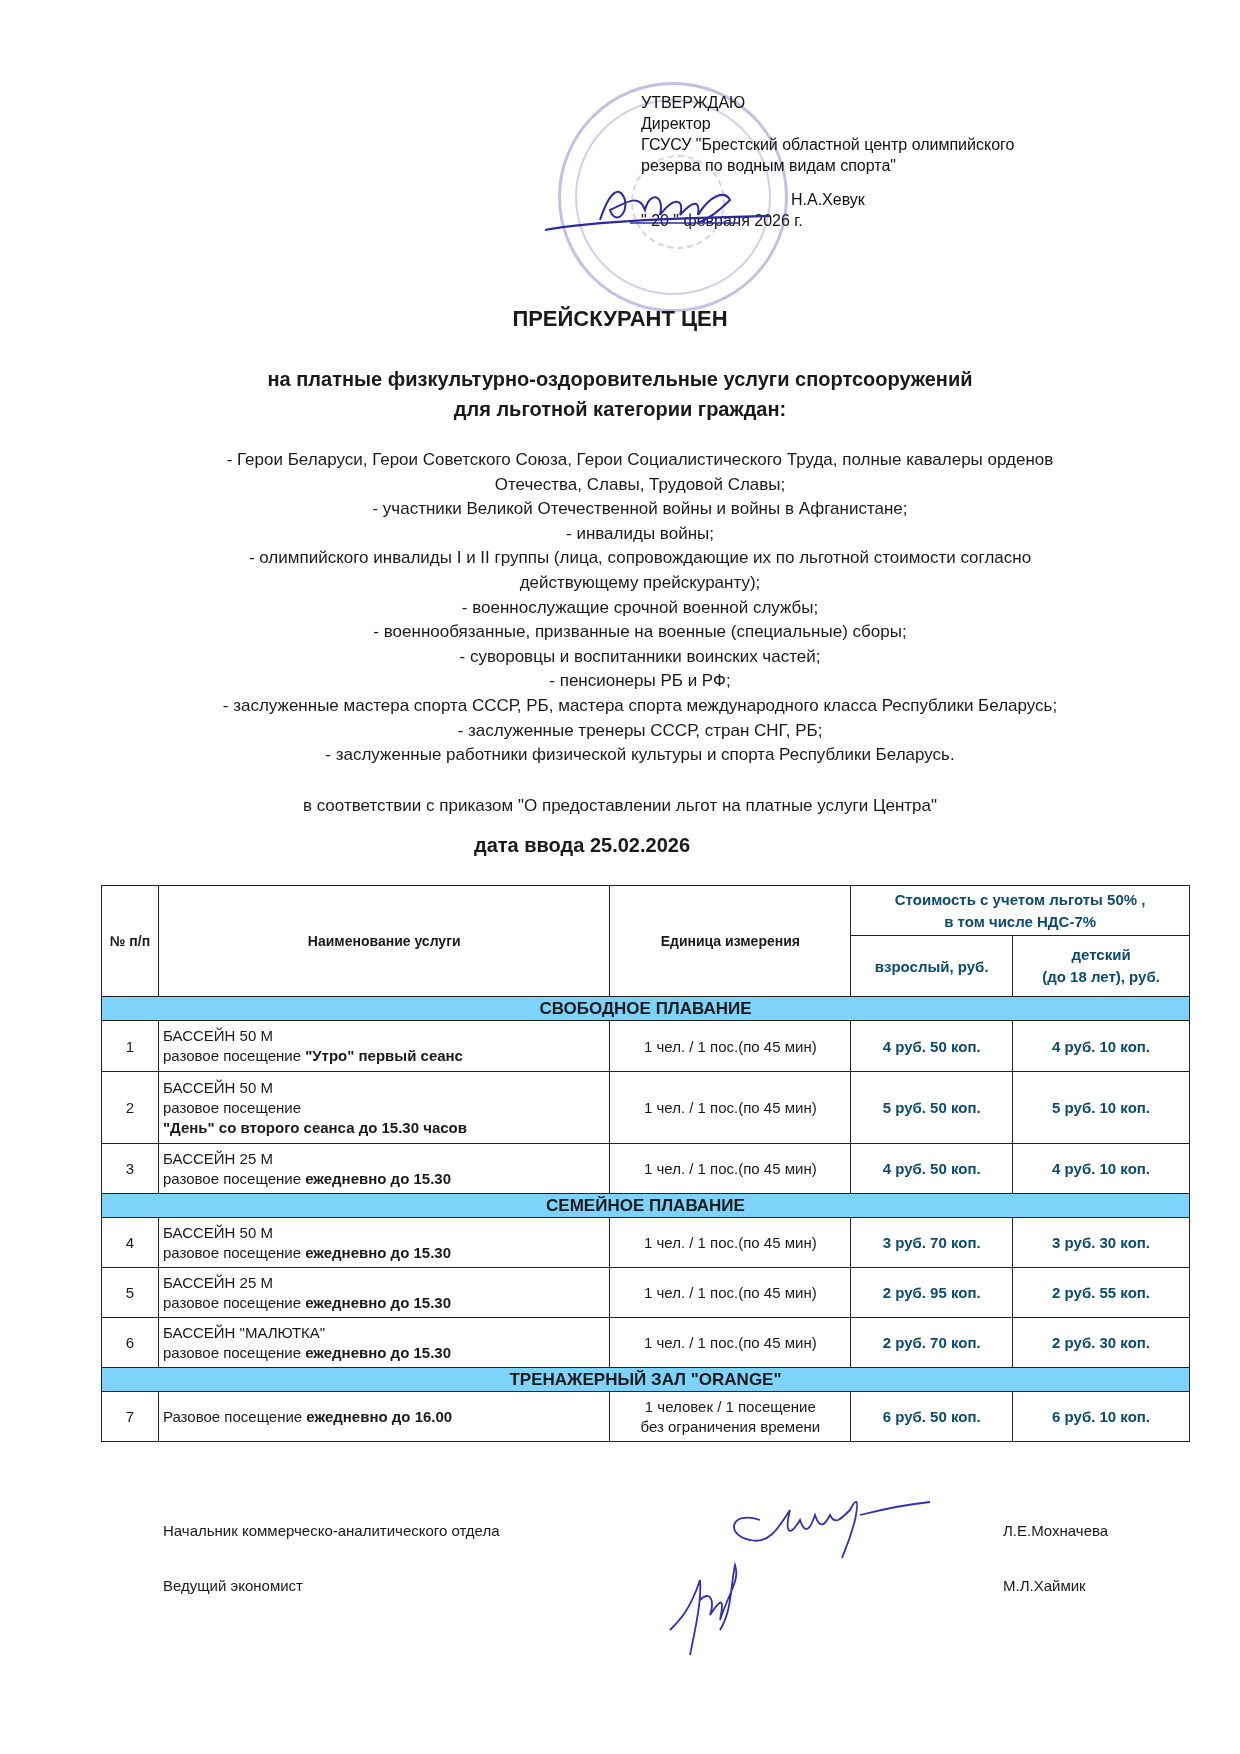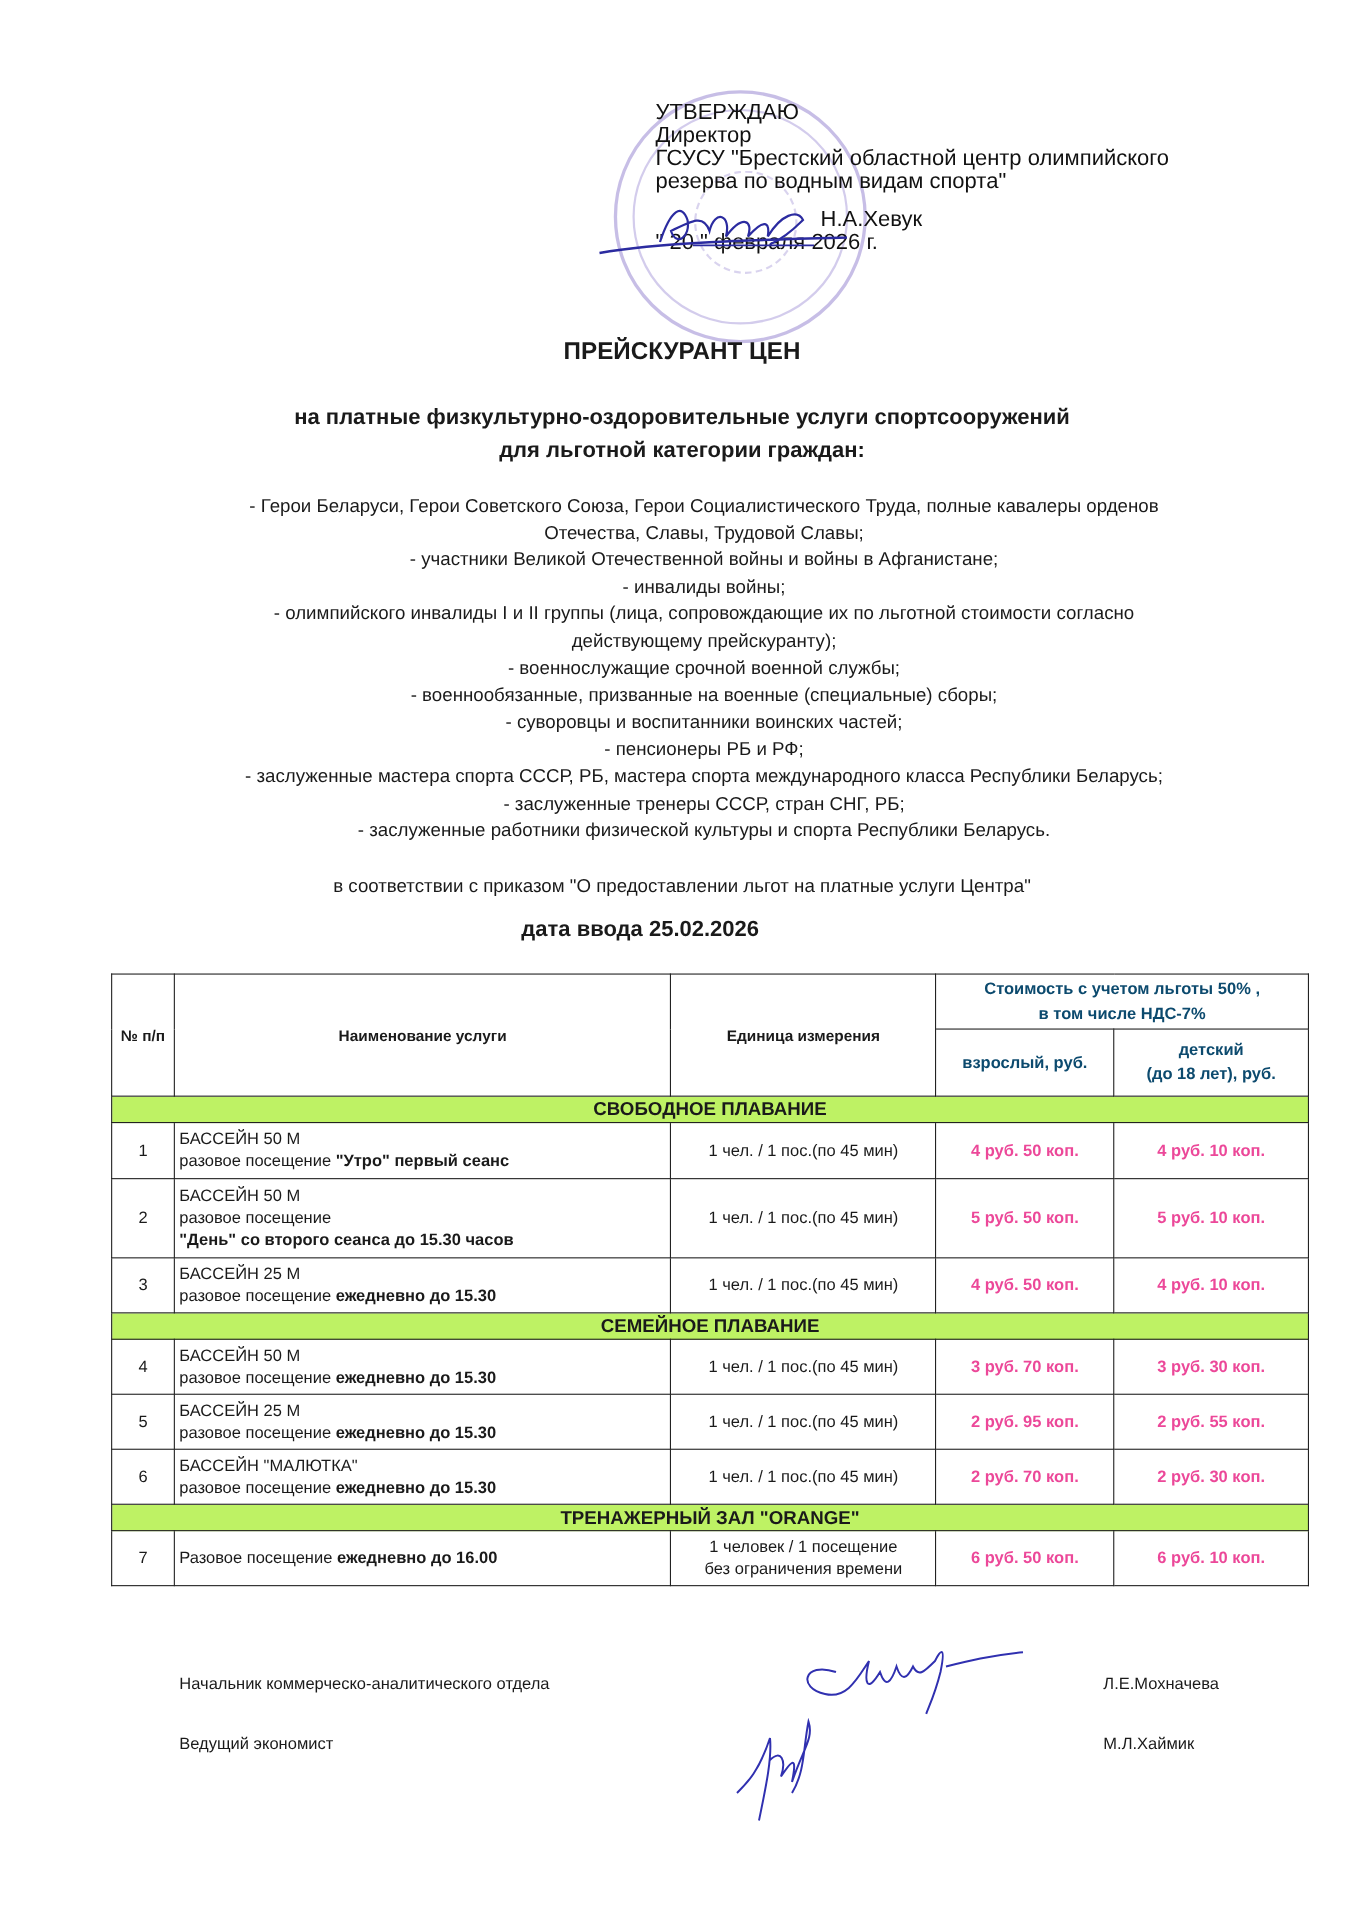--- a/index.html
+++ b/index.html
@@ -1,19 +1,19 @@
 <!DOCTYPE html>
 <html><head>
 <meta charset="utf-8">
 <style>
   * { box-sizing: border-box; margin: 0; padding: 0; }
   html, body { width: 1240px; height: 1754px; background: #ffffff; }
   body { position: relative; font-family: "Liberation Sans", sans-serif; color: #1a1a1a; overflow: hidden; }
 
-  .approve { position: absolute; left: 596px; top: 92px; font-size: 20px; line-height: 21px; color: #111; }
+  .approve { position: absolute; left: 641px; top: 92px; font-size: 16px; line-height: 21px; color: #111; }
   .approve .ln { display: block; white-space: nowrap; }
   .approve .sig-line { display: inline-block; width: 150px; }
 
   .stamp { position: absolute; left: 558px; top: 82px; width: 230px; height: 230px; border-radius: 50%;
            border: 3px solid rgba(130,110,200,0.45); }
   .stamp::before { content: ""; position: absolute; left: 14px; top: 14px; right: 14px; bottom: 14px; border-radius: 50%;
            border: 2px solid rgba(130,110,200,0.35); }
   .stamp::after { content: ""; position: absolute; left: 70px; top: 70px; width: 90px; height: 90px; border-radius: 50%;
            border: 2px dashed rgba(130,110,200,0.3); }
 
@@ -25,26 +25,26 @@
   .categories { position: absolute; left: 120px; width: 1040px; top: 448px; text-align: center; font-size: 17px; line-height: 24.6px; }
   .categories .cat { display: block; }
 
   .order { position: absolute; left: 0; width: 1240px; text-align: center; top: 796px; font-size: 17px; }
   .date { position: absolute; left: 0; width: 1164px; text-align: center; top: 834px; font-size: 20px; font-weight: bold; }
 
   table.price { position: absolute; left: 101px; top: 885px; width: 1089px; border-collapse: collapse; font-size: 15px; }
   table.price td, table.price th { border: 1.5px solid #222; }
   table.price th { font-weight: bold; font-size: 14px; text-align: center; vertical-align: middle; }
   .hdr-blue { color: #0c4a6e; font-size: 15px !important; }
-  .sect td { background: #bef264; text-align: center; font-weight: bold; font-size: 17px; height: 24px; padding: 0; }
+  .sect td { background: #7dd3fc; text-align: center; font-weight: bold; font-size: 17px; height: 24px; padding: 0; }
   .num { text-align: center; width: 57px; }
   .name { padding: 2px 4px; line-height: 20px; }
   .name b { font-weight: bold; }
   .unit { text-align: center; }
-  .price-cell { text-align: center; color: #ec4899; font-weight: bold; }
+  .price-cell { text-align: center; color: #0c4a6e; font-weight: bold; }
 </style>
 </head>
 <body>
 
 <div class="stamp"></div>
 
 <div class="approve">
   <span class="ln">УТВЕРЖДАЮ</span>
   <span class="ln">Директор</span>
   <span class="ln">ГСУСУ "Брестский областной центр олимпийского</span>

